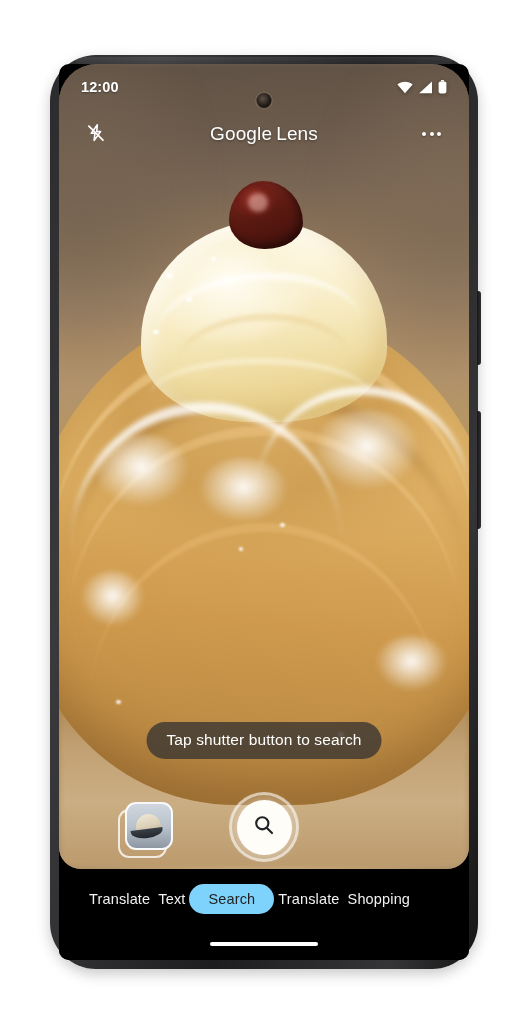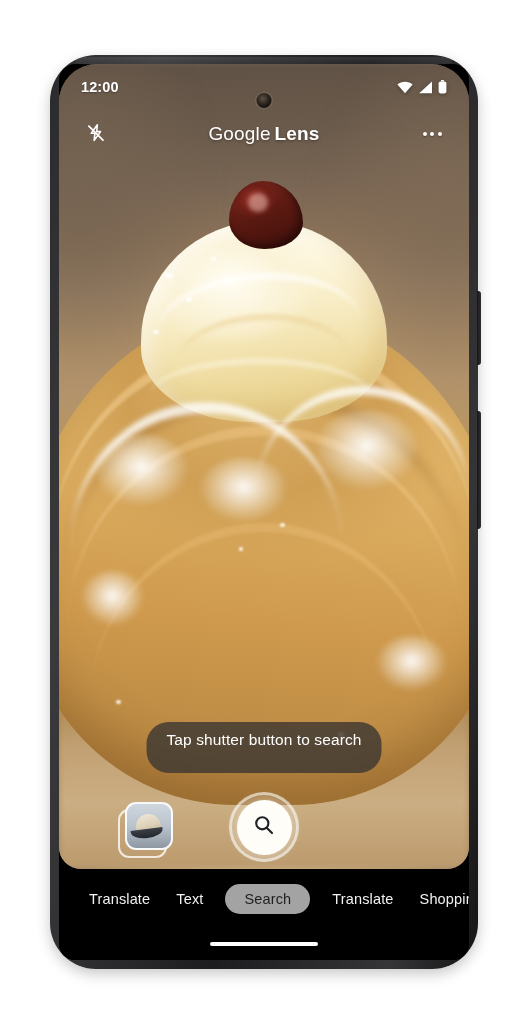--- a/index.html
+++ b/index.html
@@ -52,21 +52,21 @@
   #volume-button  { top: 236px; height: 74px; }
   #power-button   { top: 356px; height: 118px; }
 
   
   #phone-screen {
     position: absolute;
     left: 9px;
     top: 9px;
     width: 410px;
     height: 896px;
-    border-radius: 16px;
+    border-radius: 10px;
     background: #000;
     overflow: hidden;
   }
 
   
   #camera-viewfinder {
     position: absolute;
     left: 0;
     top: 0;
     width: 410px;
@@ -319,42 +319,42 @@
     cursor: pointer;
   }
   #lens-wordmark {
     color: #fff;
     font-size: 19px;
     letter-spacing: 0.15px;
     text-shadow: 0 1px 3px rgba(0,0,0,0.4);
     white-space: nowrap;
   }
   #lens-wordmark .brand { font-weight: 500; text-align: center; }
-  #lens-wordmark .product { font-weight: 700; margin-left: 4px; }
+  #lens-wordmark .product { font-weight: 400; margin-left: 4px; }
   .dots { display: flex; gap: 3.5px; }
   .dots i {
     width: 4px; height: 4px;
     border-radius: 50%;
     background: #fff;
     display: block;
     box-shadow: 0 1px 2px rgba(0,0,0,0.35);
   }
 
   
   #hint-pill {
     position: absolute;
     left: 50%;
     top: 658px;
     transform: translateX(-50%);
     background: rgba(62,56,50,0.82);
     color: #ffffff;
     font-size: 15.5px;
     font-weight: 500;
     letter-spacing: 0.1px;
-    padding: 9px 20px 24px;
+    padding: 9px 20px 10px;
     border-radius: 22px;
     white-space: nowrap;
     z-index: 6;
   }
 
   
   #capture-row {
     position: absolute;
     left: 0;
     top: 720px;
@@ -448,38 +448,37 @@
     z-index: 5;
   }
   #mode-strip {
     position: absolute;
     left: 0;
     top: 10px;
     width: 100%;
     height: 40px;
     display: flex;
     align-items: center;
-    gap: 18px;
     padding-left: 26px;
     box-sizing: border-box;
     overflow: hidden;
     white-space: nowrap;
   }
   .mode-chip {
     color: #f1f1f1;
     font-size: 14.5px;
     font-weight: 500;
     letter-spacing: 0.15px;
     padding: 7px 4px;
     border-radius: 18px;
     flex: 0 0 auto;
     cursor: pointer;
   }
   .mode-chip.selected {
-    background: #a3a3a3;
+    background: #7dd3fc;
     color: #1f1f1f;
     padding: 7px 19px;
   }
 
   #home-indicator {
     position: absolute;
     left: 50%;
     bottom: 14px;
     transform: translateX(-50%);
     width: 108px;

